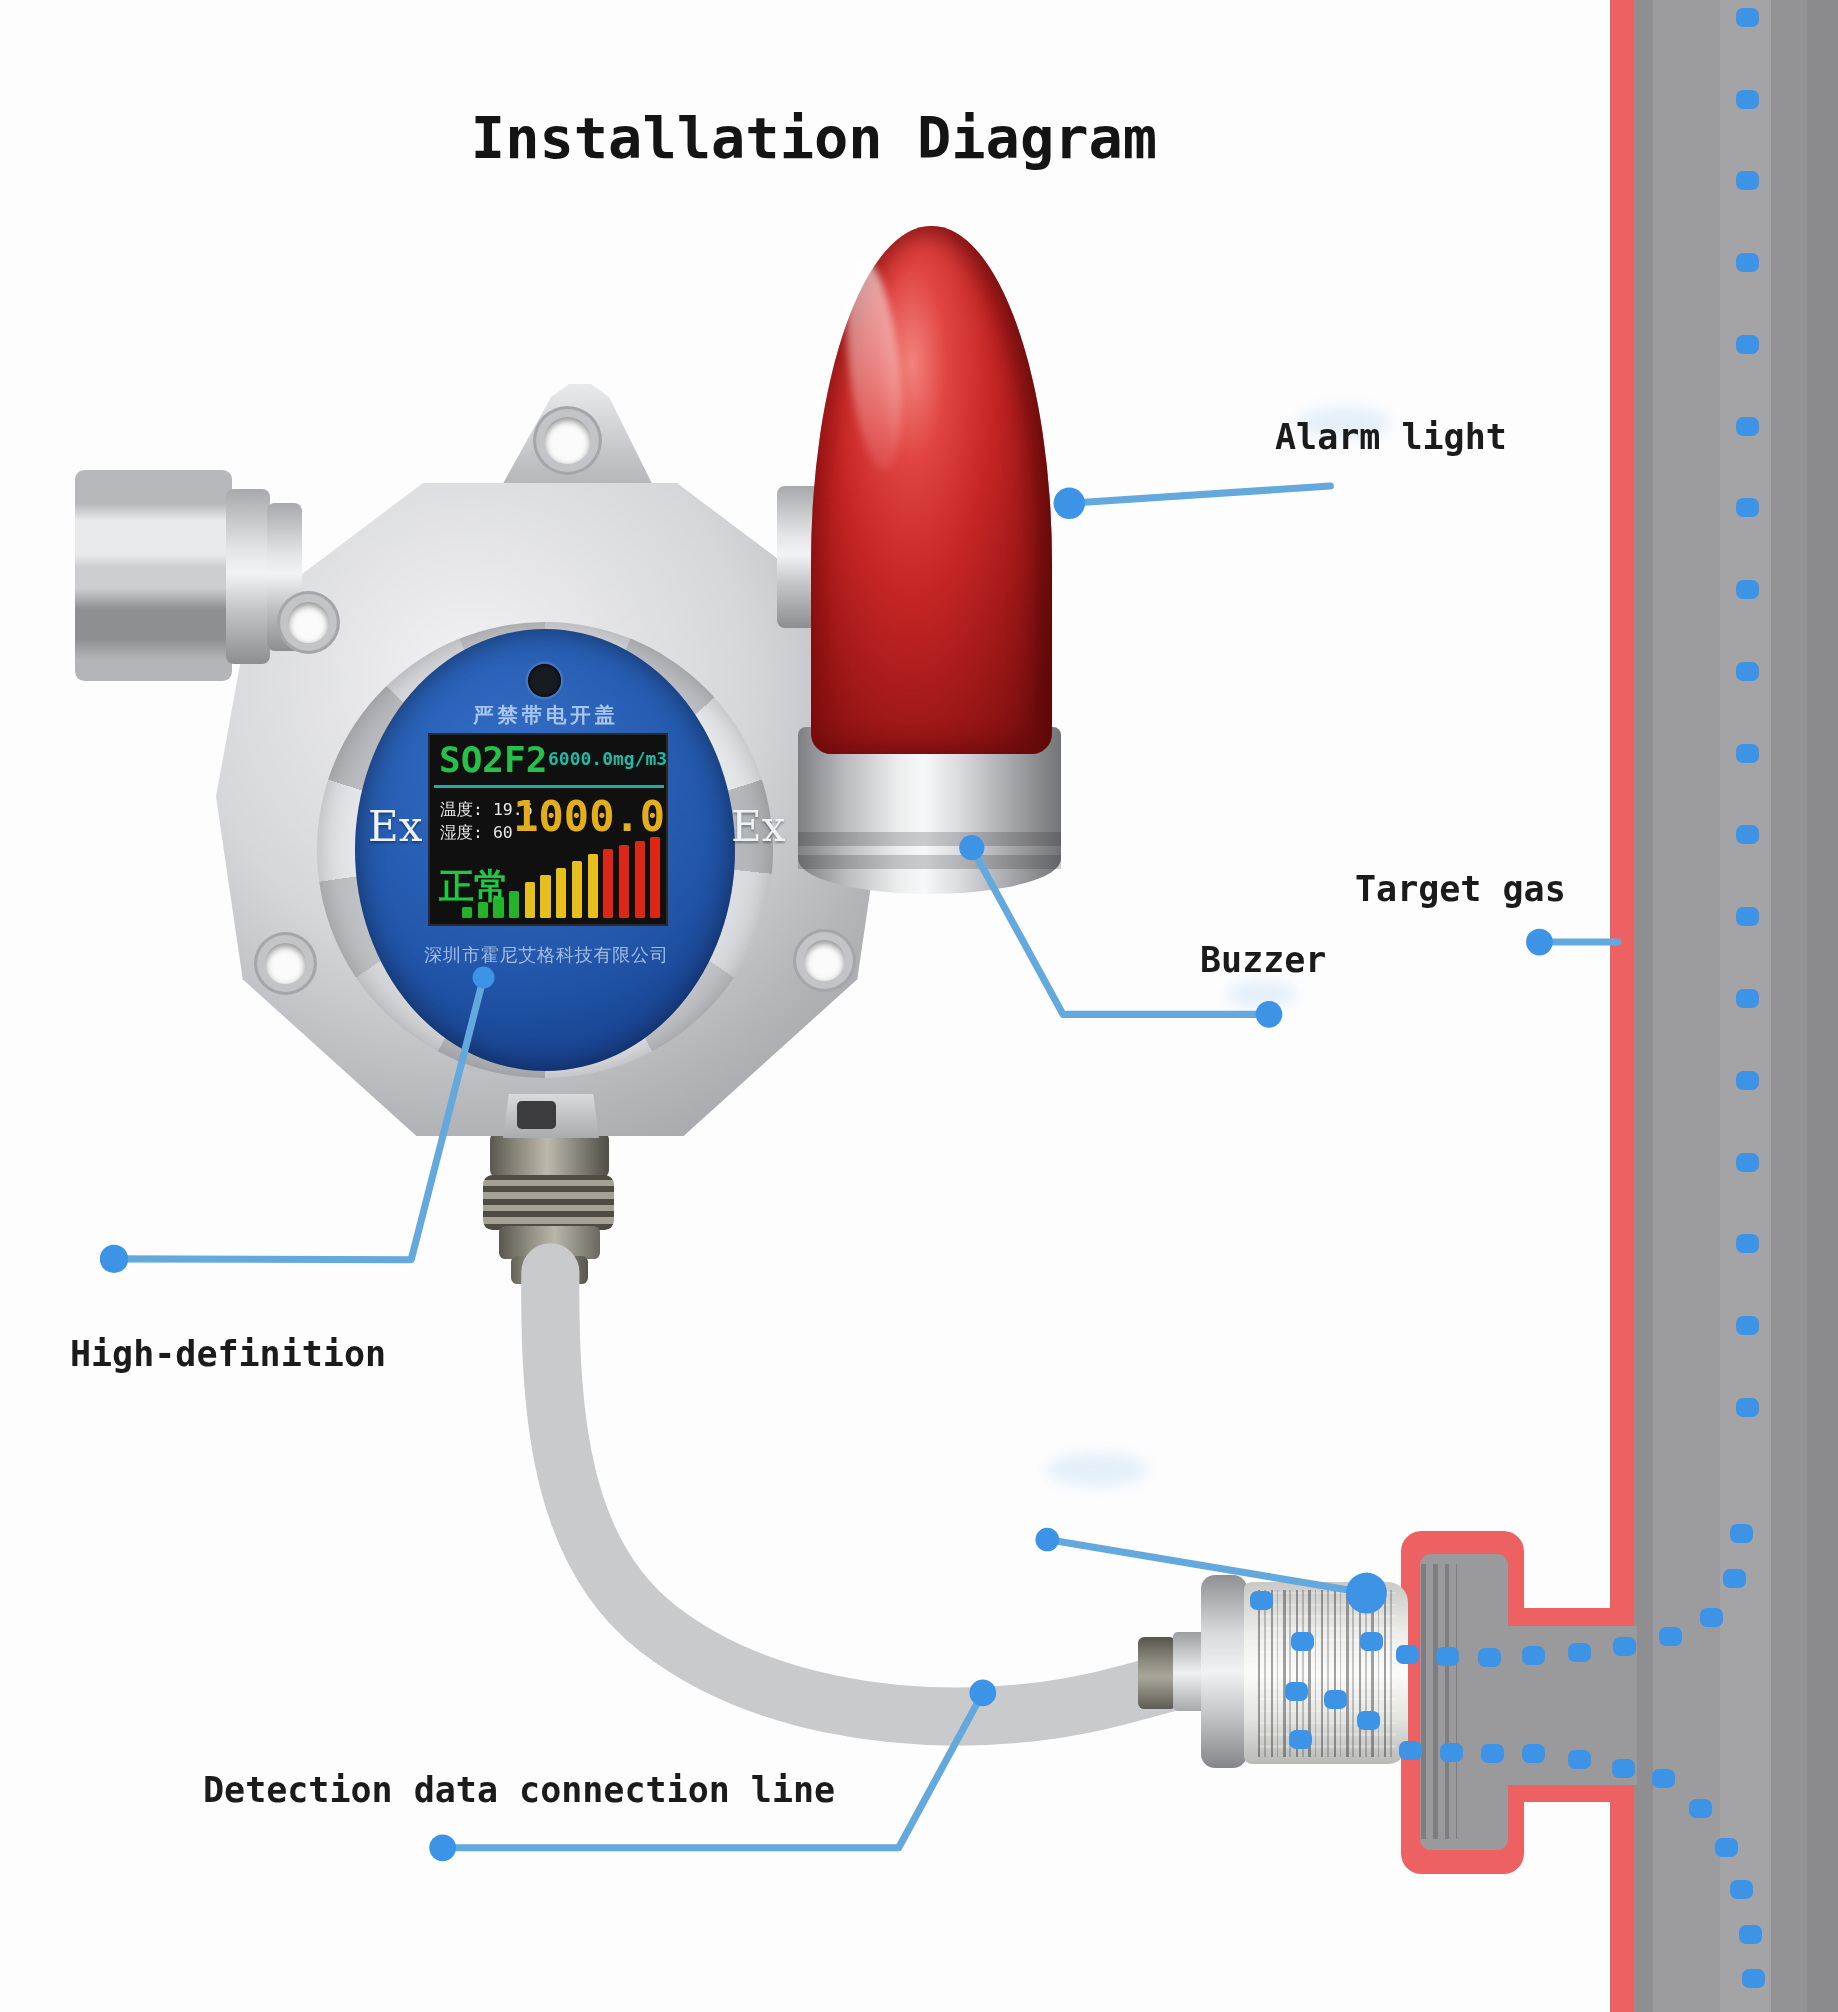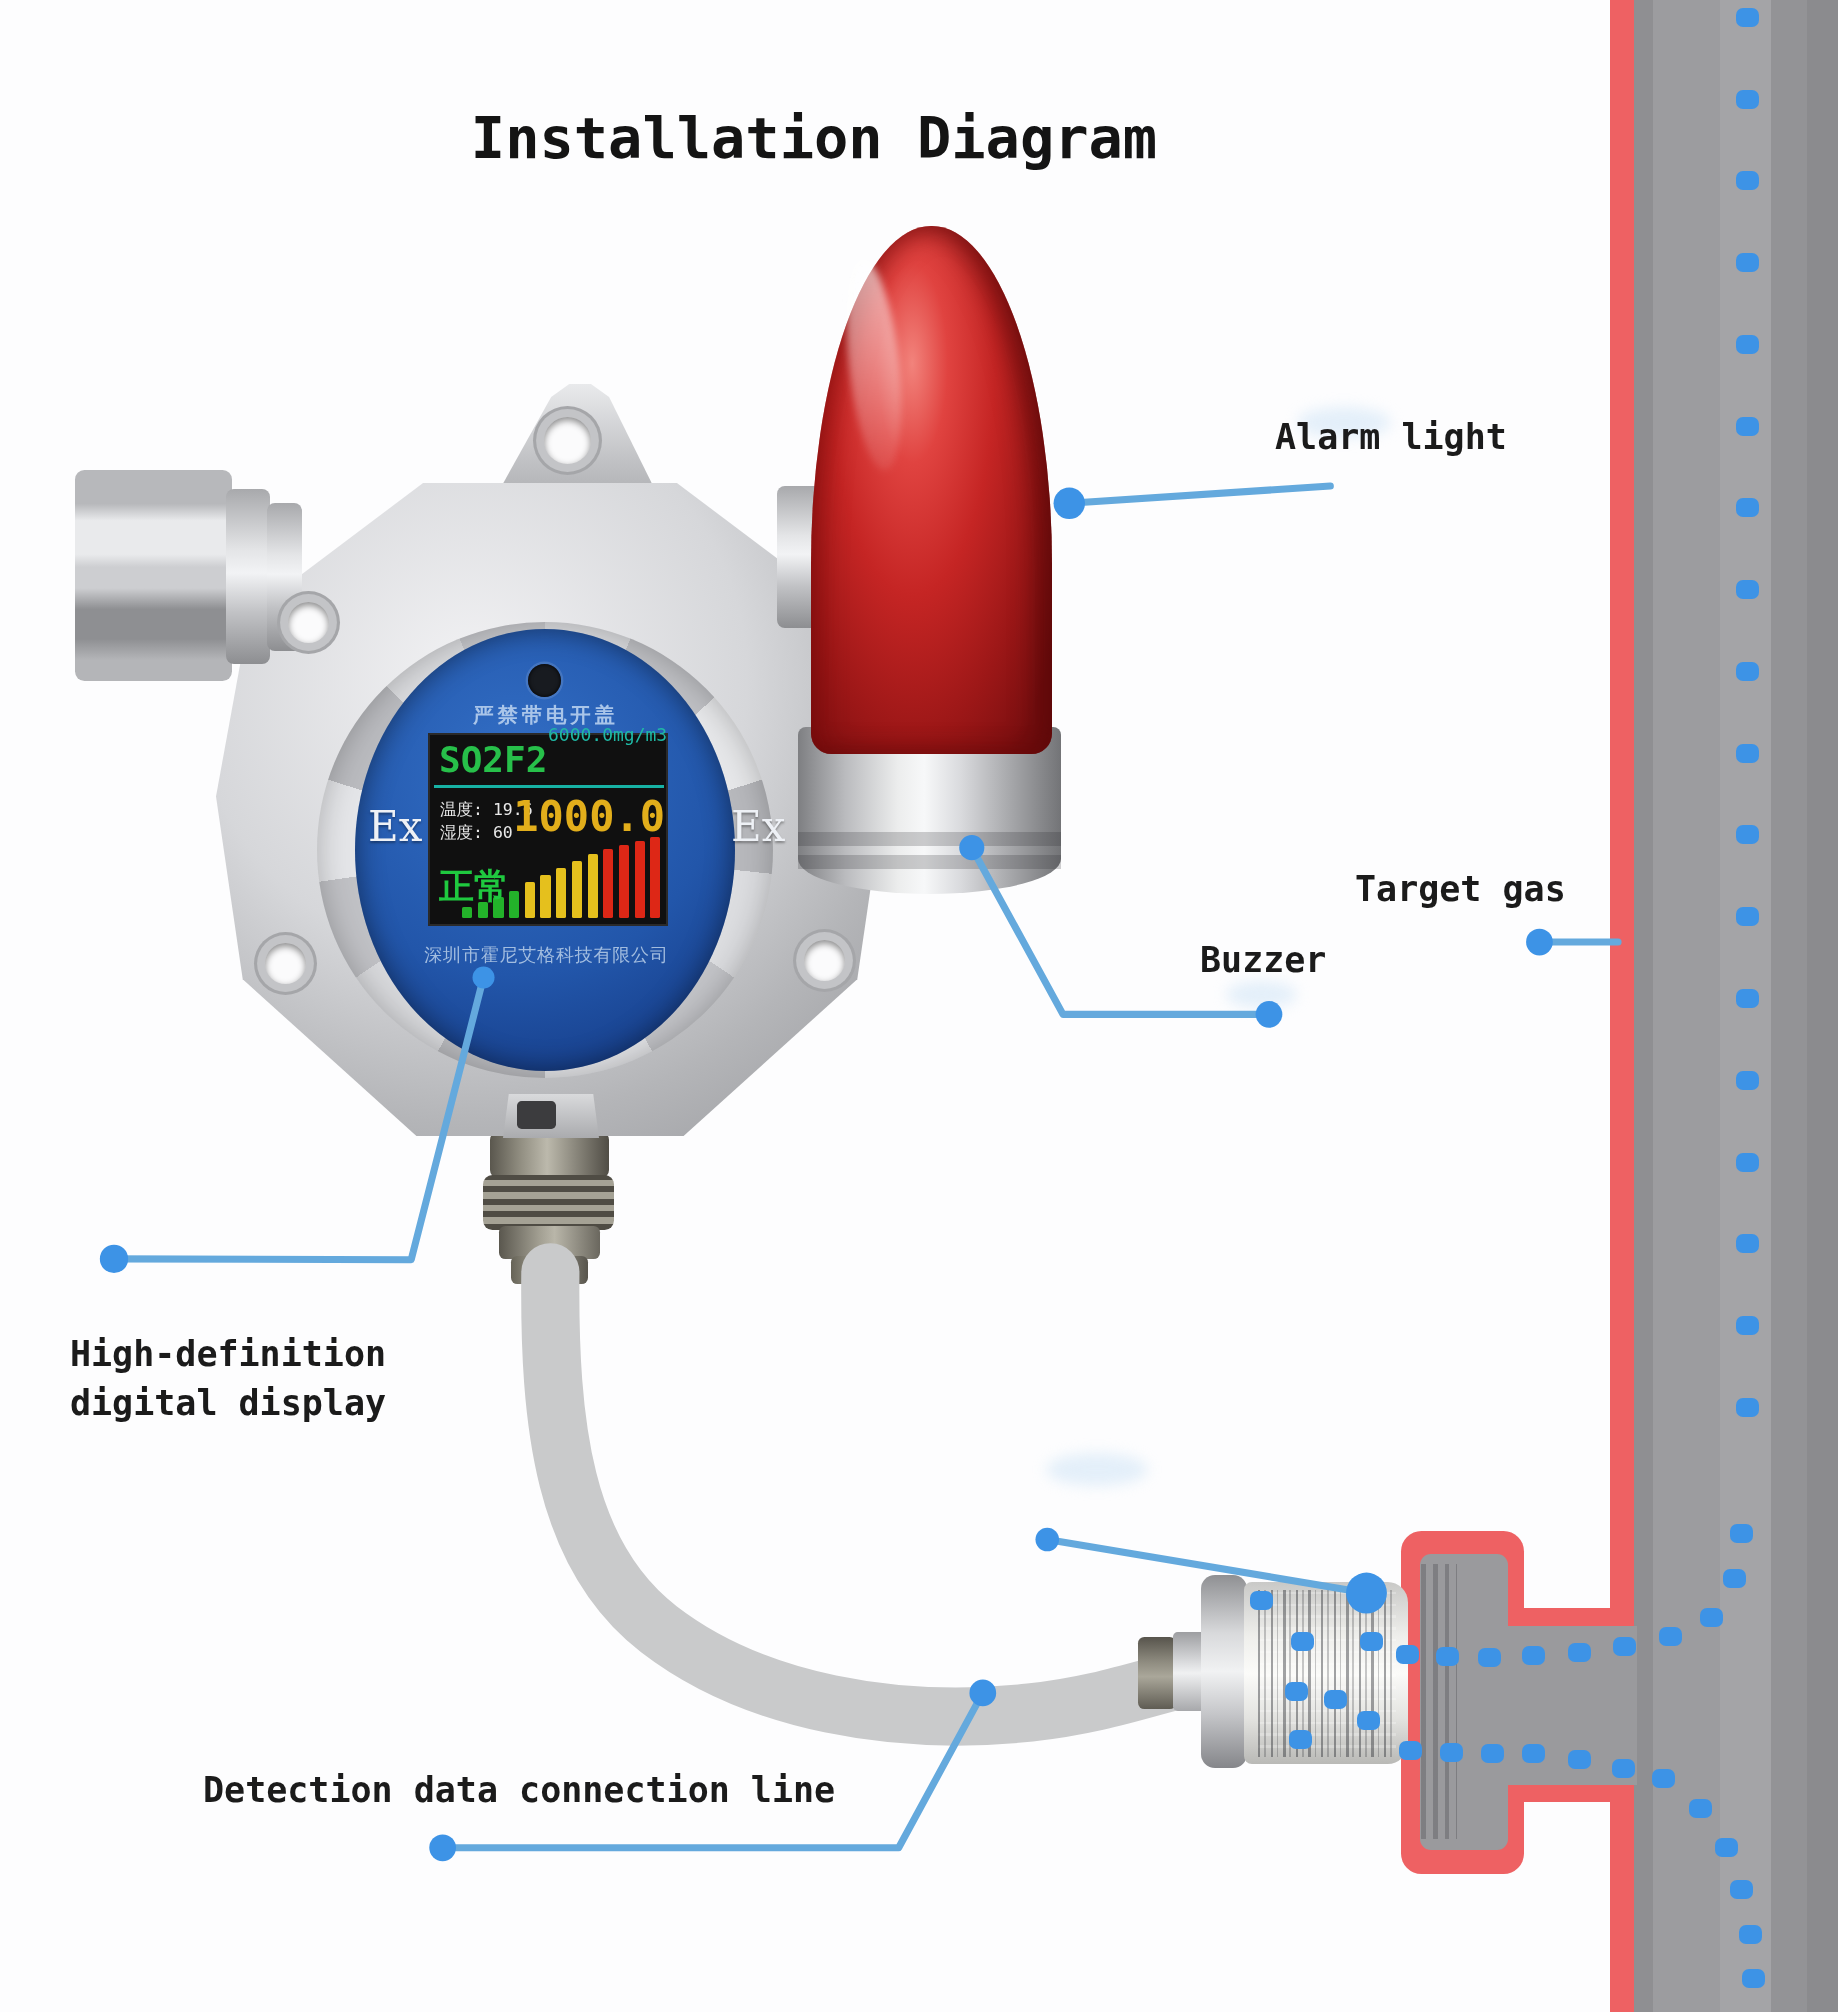--- a/index.html
+++ b/index.html
@@ -52,21 +52,21 @@
         font-size:20.4px;font-weight:bold;color:#a9c5e9;letter-spacing:3.9px;}
   #brand{left:393px;top:943px;width:307px;text-align:center;z-index:7;
         font-size:18px;color:#b9cfe9;opacity:.85;letter-spacing:0.8px;}
   .ex{position:absolute;z-index:7;font-family:"DejaVu Serif",serif;font-size:42px;
       color:#eef1f6;text-shadow:0 1.6px 2.4px rgba(0,0,0,.35);}
 
   
   #screen{left:428px;top:733px;width:240px;height:193px;background:#101010;z-index:7;
           border:2.4px solid #2a2a2a;box-sizing:border-box;}
   #gas-name{left:439px;top:739px;font-size:36px;font-weight:bold;color:#27c04a;z-index:8;}
-  #range{left:548px;top:724px;width:118px;text-align:right;font-size:18px;font-weight:normal;color:#1fb9a5;z-index:8;}
+  #range{left:548px;top:748px;width:118px;text-align:right;font-size:18px;font-weight:bold;color:#1fb9a5;z-index:8;}
   #divider{left:434px;top:785px;width:230px;height:3.1px;background:#17b2a4;z-index:8;}
   .srow{position:absolute;z-index:8;font-size:16.5px;color:#e8e8e8;white-space:nowrap;}
   #reading{left:511px;top:792px;width:154px;text-align:right;font-size:42px;font-weight:bold;color:#e2ae1b;z-index:8;}
   #bars{left:462px;top:810px;width:203px;height:108px;display:flex;align-items:flex-end;gap:5.5px;z-index:8;}
   #bars div{width:10.2px;border-radius:1.6px;}
   #status{left:439px;top:863px;font-size:35px;font-weight:bold;color:#1fc93f;z-index:8;}
 
   
   .metal{position:absolute;z-index:4;border-radius:9.4px;
          background:linear-gradient(180deg,#b7b8bb 0 16%,#e9eaec 24% 40%,#cdced1 46% 56%,#8e8f92 66% 80%,#b4b5b8 90%);}
@@ -284,18 +284,17 @@
       <circle cx="563" cy="2350" r="17"></circle>
       <circle cx="1250" cy="2153" r="17"></circle>
     </g>
   </svg>
 
   <div class="lbl" style="left:1275px;top:417px;">Alarm light</div>
   <div class="lbl" style="left:1355px;top:869px;">Target gas</div>
   <div class="lbl" style="left:1200px;top:940px;">Buzzer</div>
   <div class="lbl" id="hd-label" style="left:63px;top:1297px;margin-top:33px;">
     <div>High-definition</div>
-    <div>digital display</div>
   </div>
   <div class="lbl" style="left:203px;top:1770px;">Detection data connection line</div>
 
 </div>
 
 
 </body></html>

